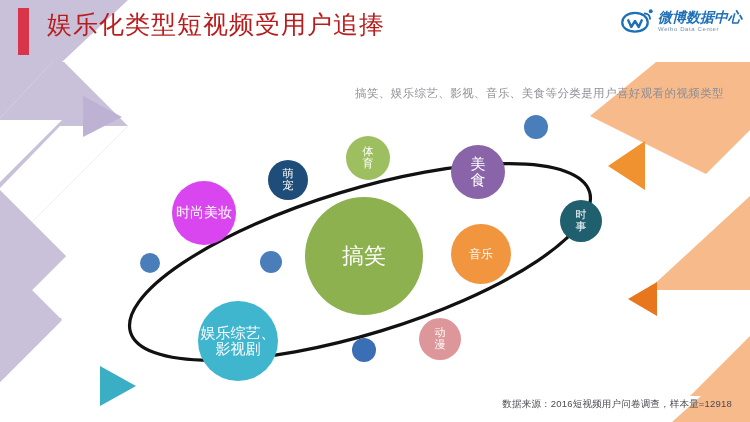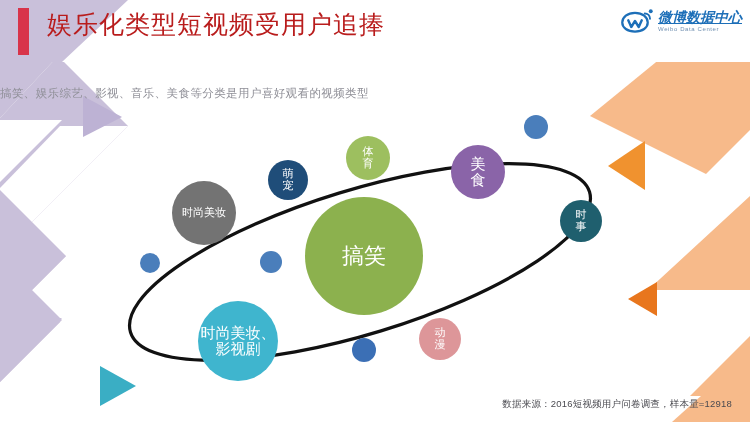--- a/index.html
+++ b/index.html
@@ -15,25 +15,25 @@
               background:#c9c0da;
               clip-path:polygon(0 0,128px 0,62px 62px,0 62px);}
   .redbar{position:absolute;left:18px;top:8px;width:11px;height:47px;background:#d8344a;}
   .page-title{position:absolute;left:47px;top:4px;height:40px;line-height:40px;
               font-size:25px;color:#b91c1c;letter-spacing:1px;white-space:nowrap;}
 
   
   .logo{position:absolute;right:8px;top:8px;display:flex;align-items:center;gap:5px;}
   .logo-mark{width:33px;height:26px;flex:0 0 auto;}
   .logo-txt{display:flex;flex-direction:column;justify-content:center;line-height:1;}
-  .logo-cn{font-size:14px;color:#1d6fb8;font-style:italic;font-weight:bold;letter-spacing:0px;white-space:nowrap;text-decoration:underline;}
+  .logo-cn{font-size:14px;color:#1d6fb8;font-style:italic;font-weight:bold;letter-spacing:0px;white-space:nowrap;}
   .logo-en{font-size:6px;color:#6f8fb0;letter-spacing:.6px;white-space:nowrap;margin-top:2px;}
 
   
-  .subtitle{position:absolute;left:0;top:86px;width:724px;text-align:left;
+  .subtitle{position:absolute;left:0;top:86px;width:724px;text-align:right;
             font-size:11.5px;color:#8e8e96;letter-spacing:.4px;}
   .footnote{position:absolute;right:18px;bottom:11px;font-size:9.5px;color:#4a4a50;
             letter-spacing:.2px;white-space:nowrap;}
 
   
   .bub{position:absolute;border-radius:50%;display:flex;align-items:center;
        justify-content:center;text-align:center;color:#ffffff;
        line-height:1.08;box-sizing:border-box;}
   .bub span{display:block;}
   .dot{position:absolute;border-radius:50%;}
@@ -86,27 +86,32 @@
       <div class="dot" style="left: 260px; top: 251px; height: 22px; width: 22px; background: rgb(74, 126, 187);"></div>
       <div class="dot" style="left: 524px; top: 115px; height: 24px; width: 24px; background: rgb(74, 126, 187);"></div>
       <div class="dot" style="left: 352px; top: 338px; height: 24px; width: 24px; background: rgb(59, 111, 181);"></div>
       <div class="bub" style="left: 305px; top: 197px; height: 118px; width: 118px; background: rgb(140, 177, 78); font-size: 22px; font-weight: normal;">
         <div>
           <span>搞笑</span>
         </div>
       </div>
       <div class="bub" style="left: 198px; top: 301px; height: 80px; width: 80px; background: rgb(63, 181, 206); font-size: 15px;">
         <div>
-          <span>时尚美妆、</span>
+          <span>娱乐综艺、</span>
           <span>影视剧</span>
         </div>
       </div>
-      <div class="bub" style="left: 172px; top: 181px; height: 64px; width: 64px; background: #737373; font-size: 11px;">
+      <div class="bub" style="left: 172px; top: 181px; height: 64px; width: 64px; background: #d946ef; font-size: 14px;">
         <div>
           <span>时尚美妆</span>
+        </div>
+      </div>
+      <div class="bub" style="left: 451px; top: 224px; height: 60px; width: 60px; background: rgb(242, 149, 63); font-size: 12px;">
+        <div>
+          <span>音乐</span>
         </div>
       </div>
       <div class="bub" style="left: 451px; top: 145px; height: 54px; width: 54px; background: rgb(138, 100, 168); font-size: 15px;">
         <div>
           <span>美</span>
           <span>食</span>
         </div>
       </div>
       <div class="bub" style="left: 346px; top: 136px; height: 44px; width: 44px; background: rgb(157, 191, 95); font-size: 11px;">
         <div>

